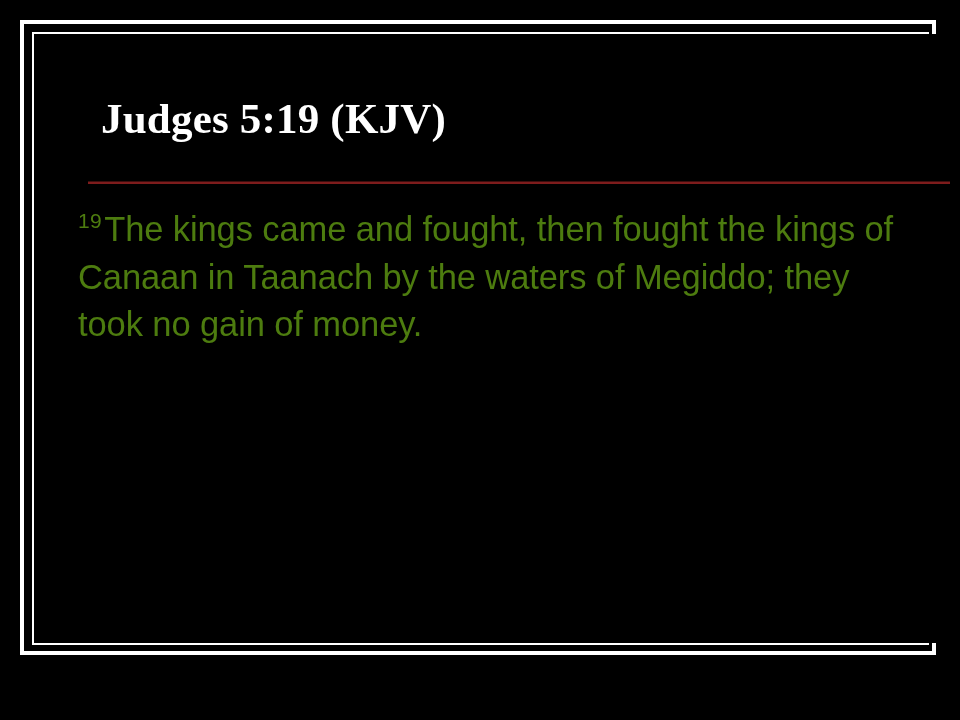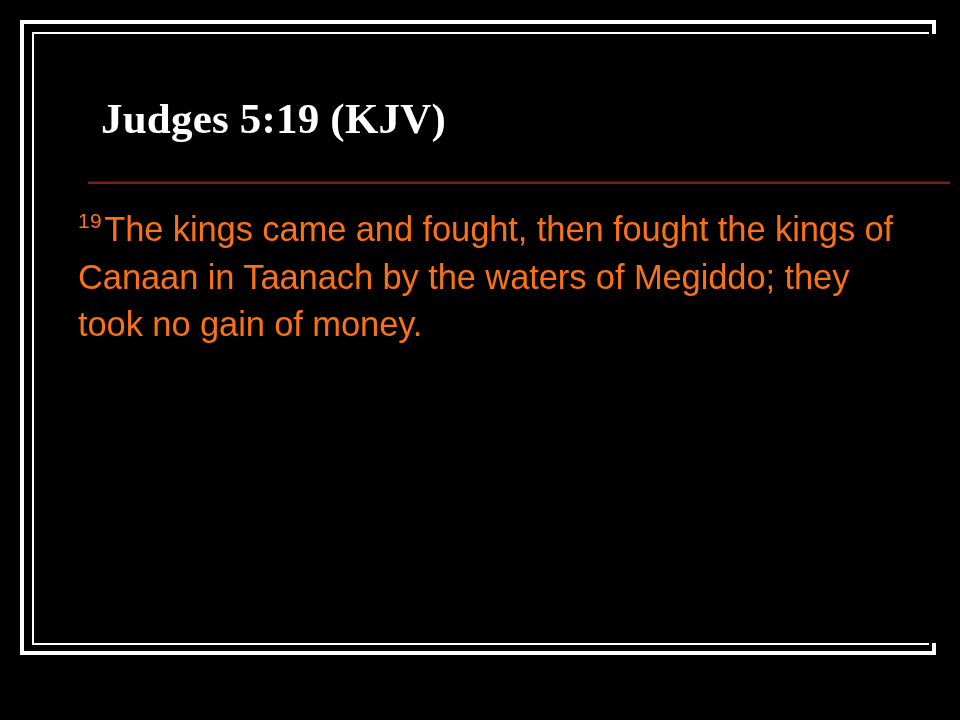--- a/index.html
+++ b/index.html
@@ -78,21 +78,21 @@
     background: #7e1c1c;
     border-top: 1px solid #3d0e0e;
     box-sizing: border-box;
   }
 
   .body-text {
     position: absolute;
     left: 9px;
     top: 163px;
     width: 840px;
-    color: #f97316;
+    color: #4d7c0f;
     font-family: "Liberation Sans", sans-serif;
     font-size: 34.5px;
     line-height: 47.5px;
     font-weight: normal;
     letter-spacing: -0.1px;
   }
 
   .verse-num {
     font-size: 21px;
     vertical-align: 13px;

